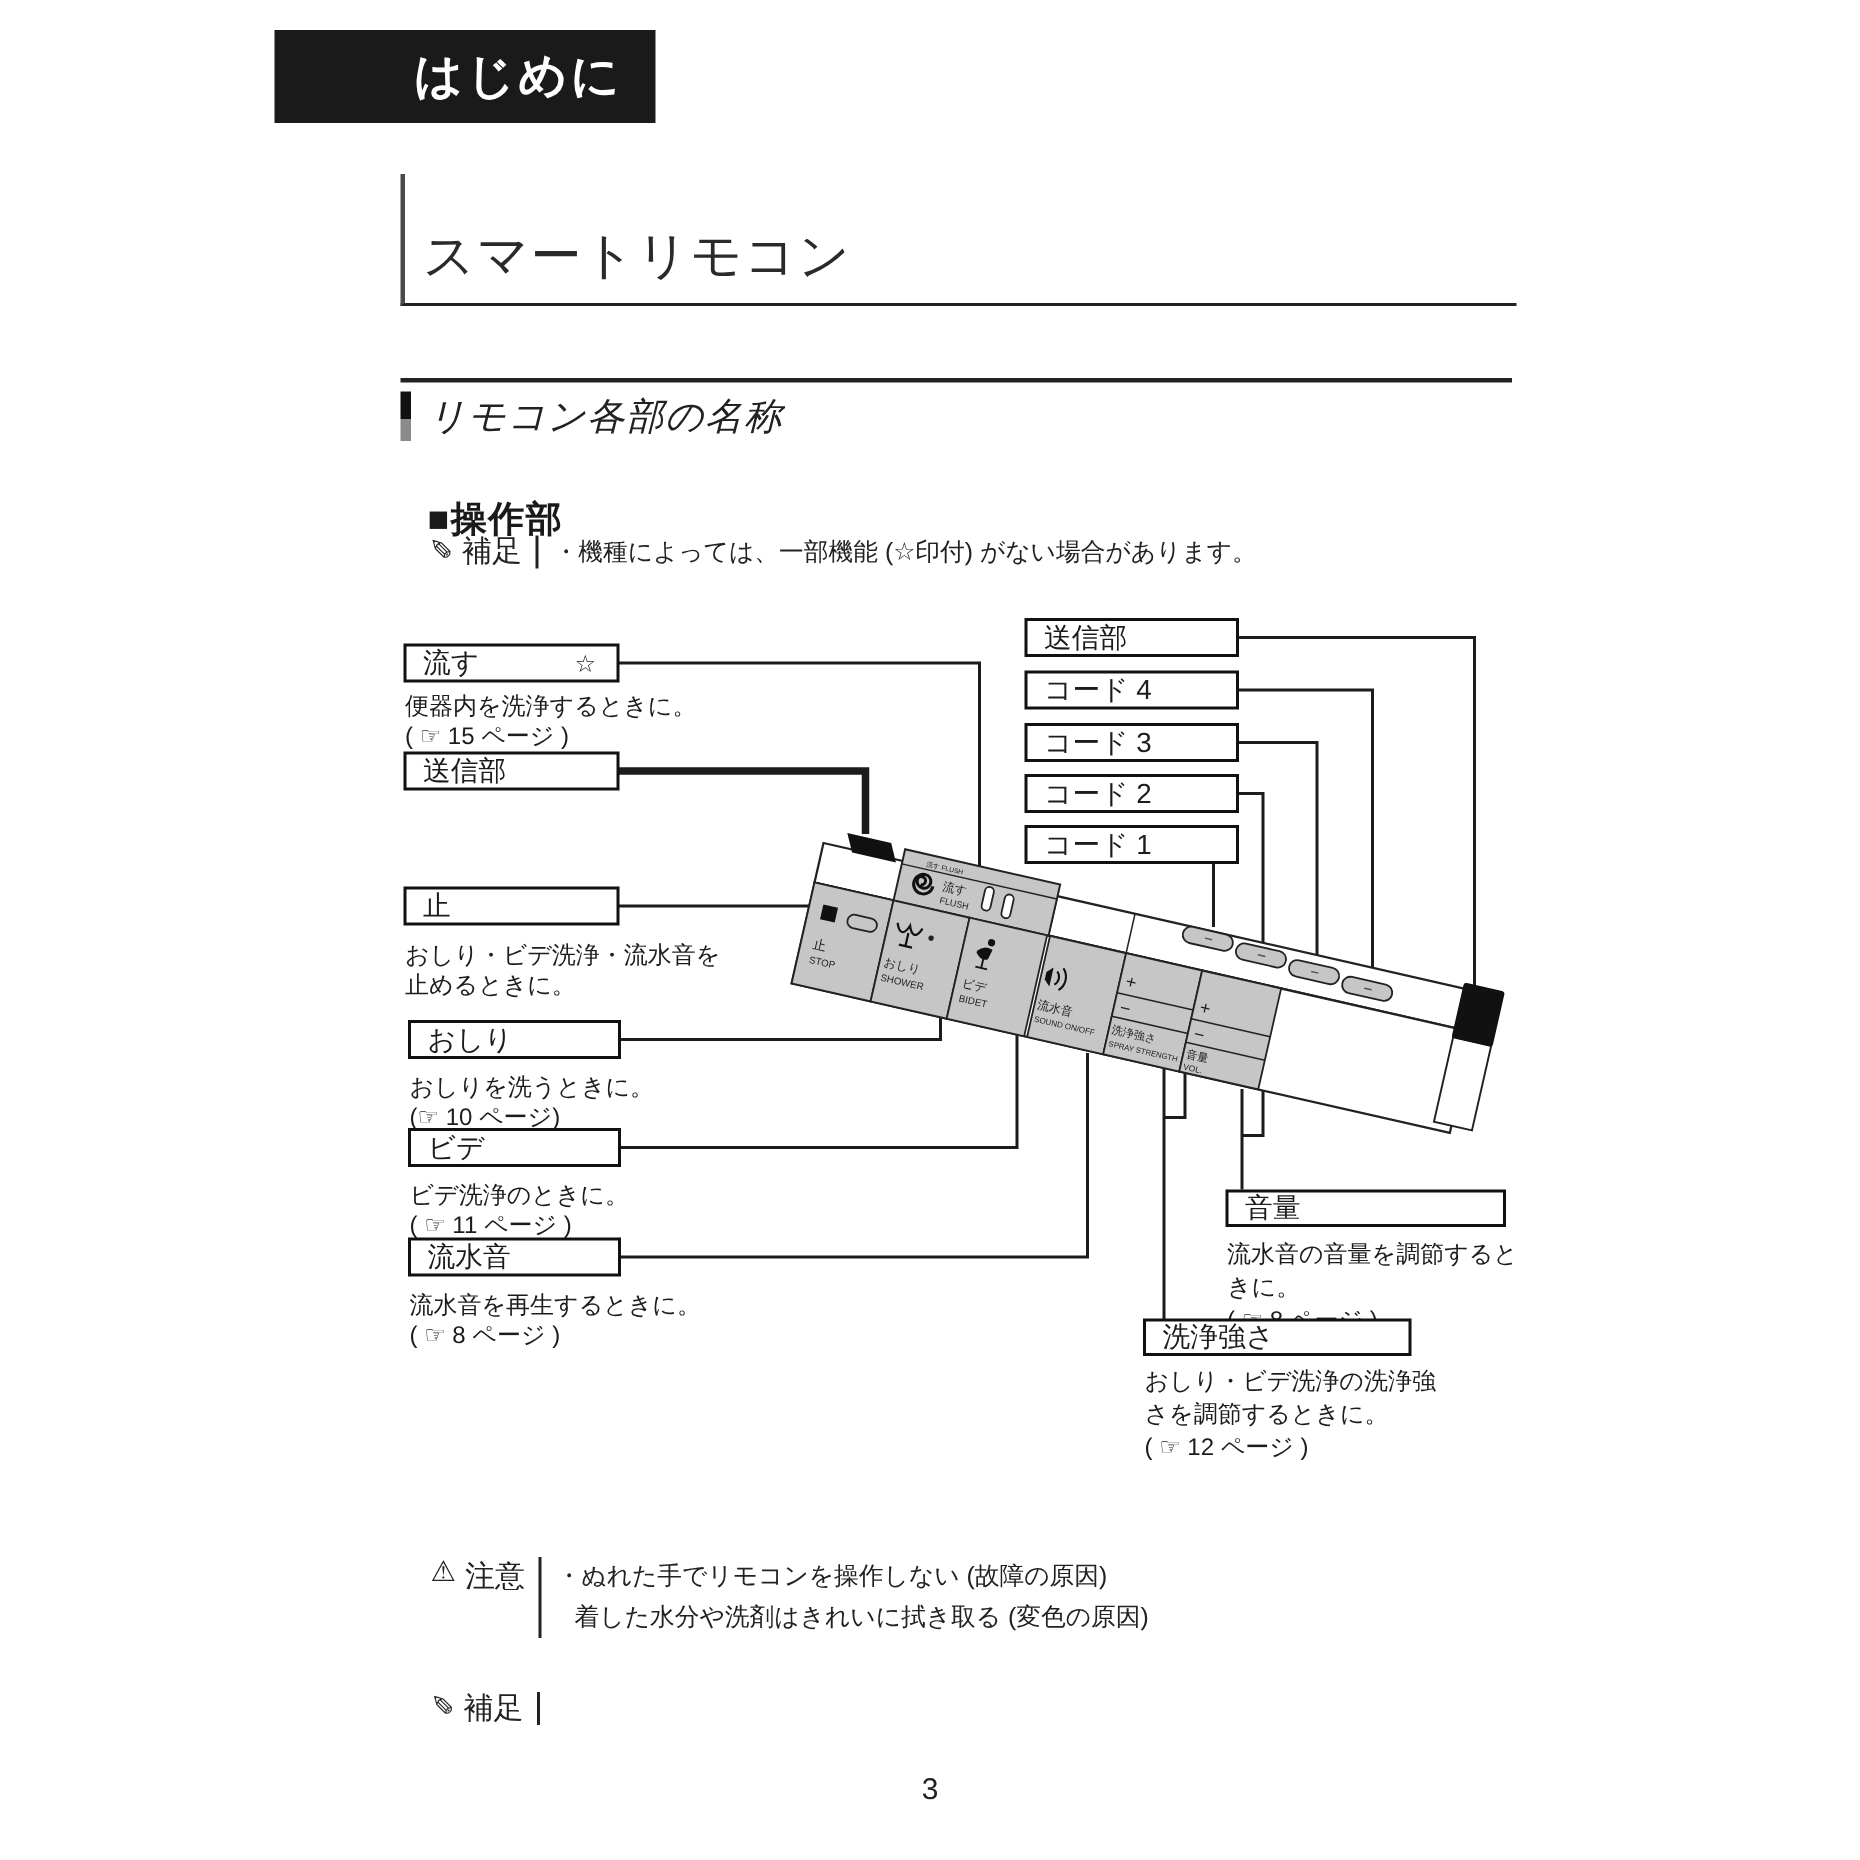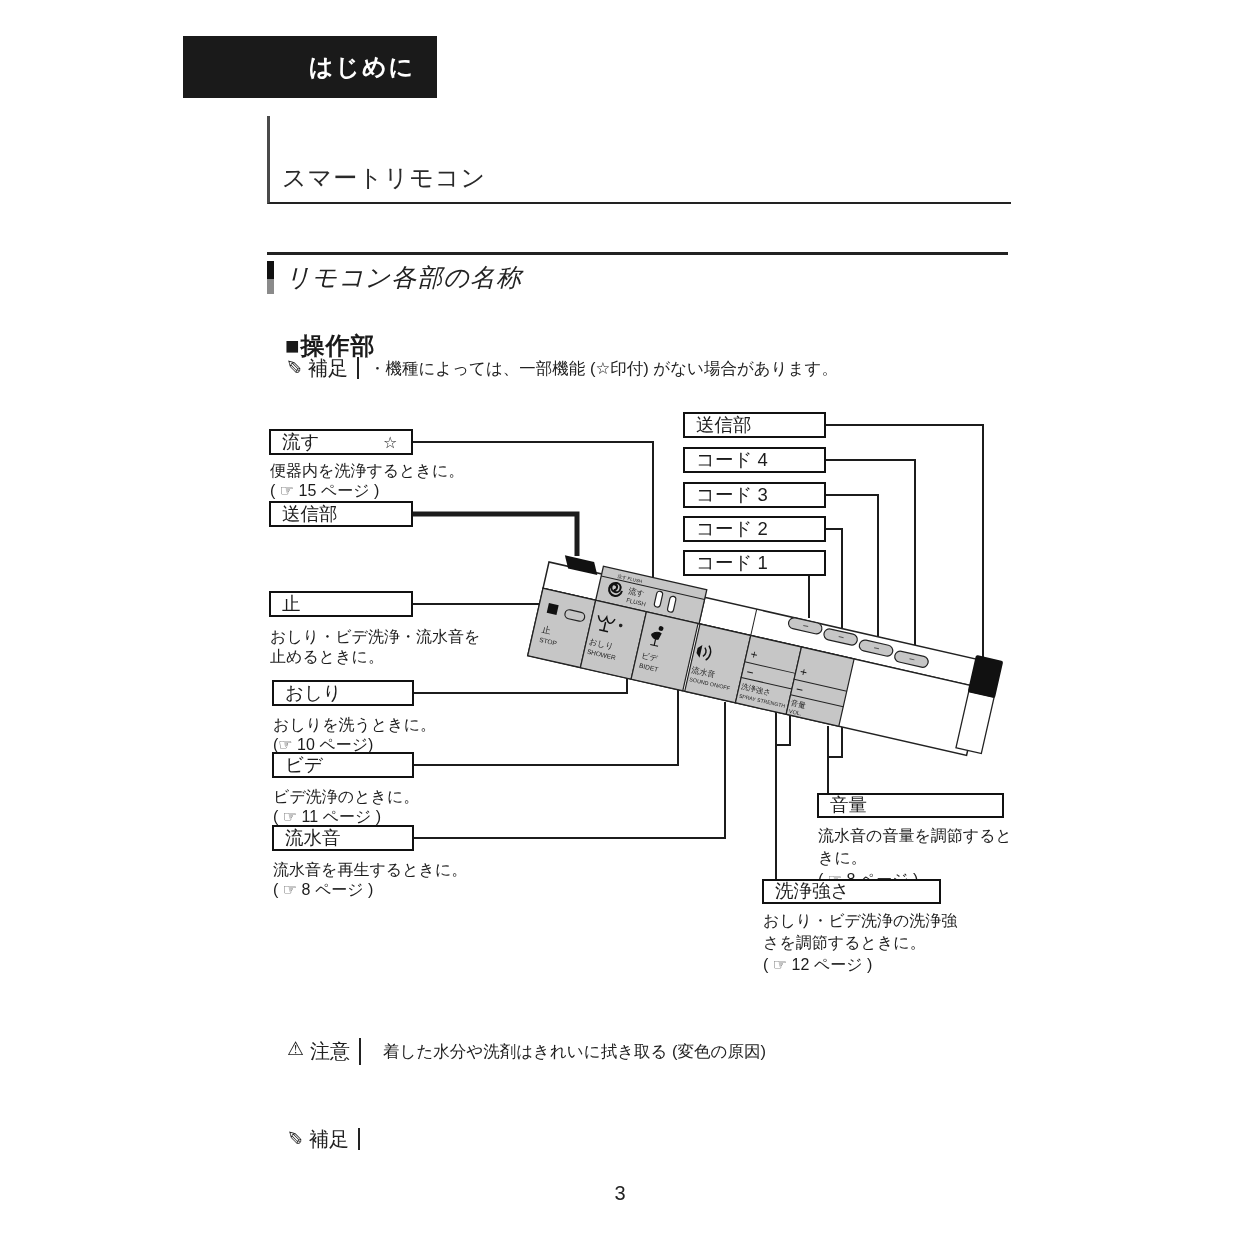--- a/index.html
+++ b/index.html
@@ -1,27 +1,27 @@
 <!DOCTYPE html>
 <html><head>
 <meta charset="utf-8">
 <style>
   html,body{margin:0;padding:0;background:#fff;}
   body{width:1240px;height:1240px;position:relative;overflow:hidden;
        font-family:"Liberation Sans","DejaVu Sans",sans-serif;color:#1c1c1c;}
   .abs{position:absolute;}
   
-  .tab{left:183px;top:36px;width:232px;height:62px;background:#1a1a1a;color:#fff;
+  .tab{left:183px;top:20px;width:232px;height:62px;background:#1a1a1a;color:#fff;
        display:flex;align-items:center;justify-content:flex-end;
-       padding-right:22px;font-size:24px;font-weight:bold;letter-spacing:2px;}
+       padding-right:22px;font-size:32px;font-weight:bold;letter-spacing:2px;}
   
   .title-block{left:267px;top:116px;width:741px;height:86px;
        border-left:3px solid #4a4a4a;border-bottom:2px solid #222;}
   .title-block h1{position:absolute;left:12px;bottom:8px;margin:0;
-       font-size:24px;font-weight:normal;color:#2a2a2a;letter-spacing:1px;}
+       font-size:34px;font-weight:normal;color:#2a2a2a;letter-spacing:1px;}
   
   .section{left:267px;top:252px;width:741px;border-top:3px solid #222;
        padding-top:6px;display:flex;align-items:center;font-style:italic;}
   .section .marker{width:7px;height:33px;background:linear-gradient(#111 55%,#8a8a8a 55%);
        margin-right:11px;flex:none;}
   .section .txt{font-size:25px;color:#222;letter-spacing:1px;}
   .subsection{left:285px;top:330px;font-size:24px;font-weight:bold;color:#1a1a1a;letter-spacing:1px;}
   
   .noterow{display:flex;align-items:flex-start;font-size:16.5px;color:#222;}
   .noterow .nicon{font-size:19px;margin-right:6px;line-height:22px;transform:scaleX(-1);}
@@ -239,20 +239,21 @@
       <text x="763" y="970" class="desc">( ☞ 12 ページ )</text>
     </g>
   </g>
 </svg>
 
 <div class="abs noterow" style="left:287px;top:1038px;">
   <span class="wicon">⚠</span>
   <span class="nlabel" style="line-height:27px;">注意</span>
   <span class="ndiv"></span>
   <div class="caution-lines">
+    <div>・ぬれた手でリモコンを操作しない (故障の原因)</div>
     <div class="indent">着した水分や洗剤はきれいに拭き取る (変色の原因)</div>
   </div>
 </div>
 
 <div class="abs noterow" style="left:287px;top:1128px;">
   <span class="nicon">✐</span>
   <span class="nlabel">補足</span>
   <span class="ndiv"></span>
 </div>
 

